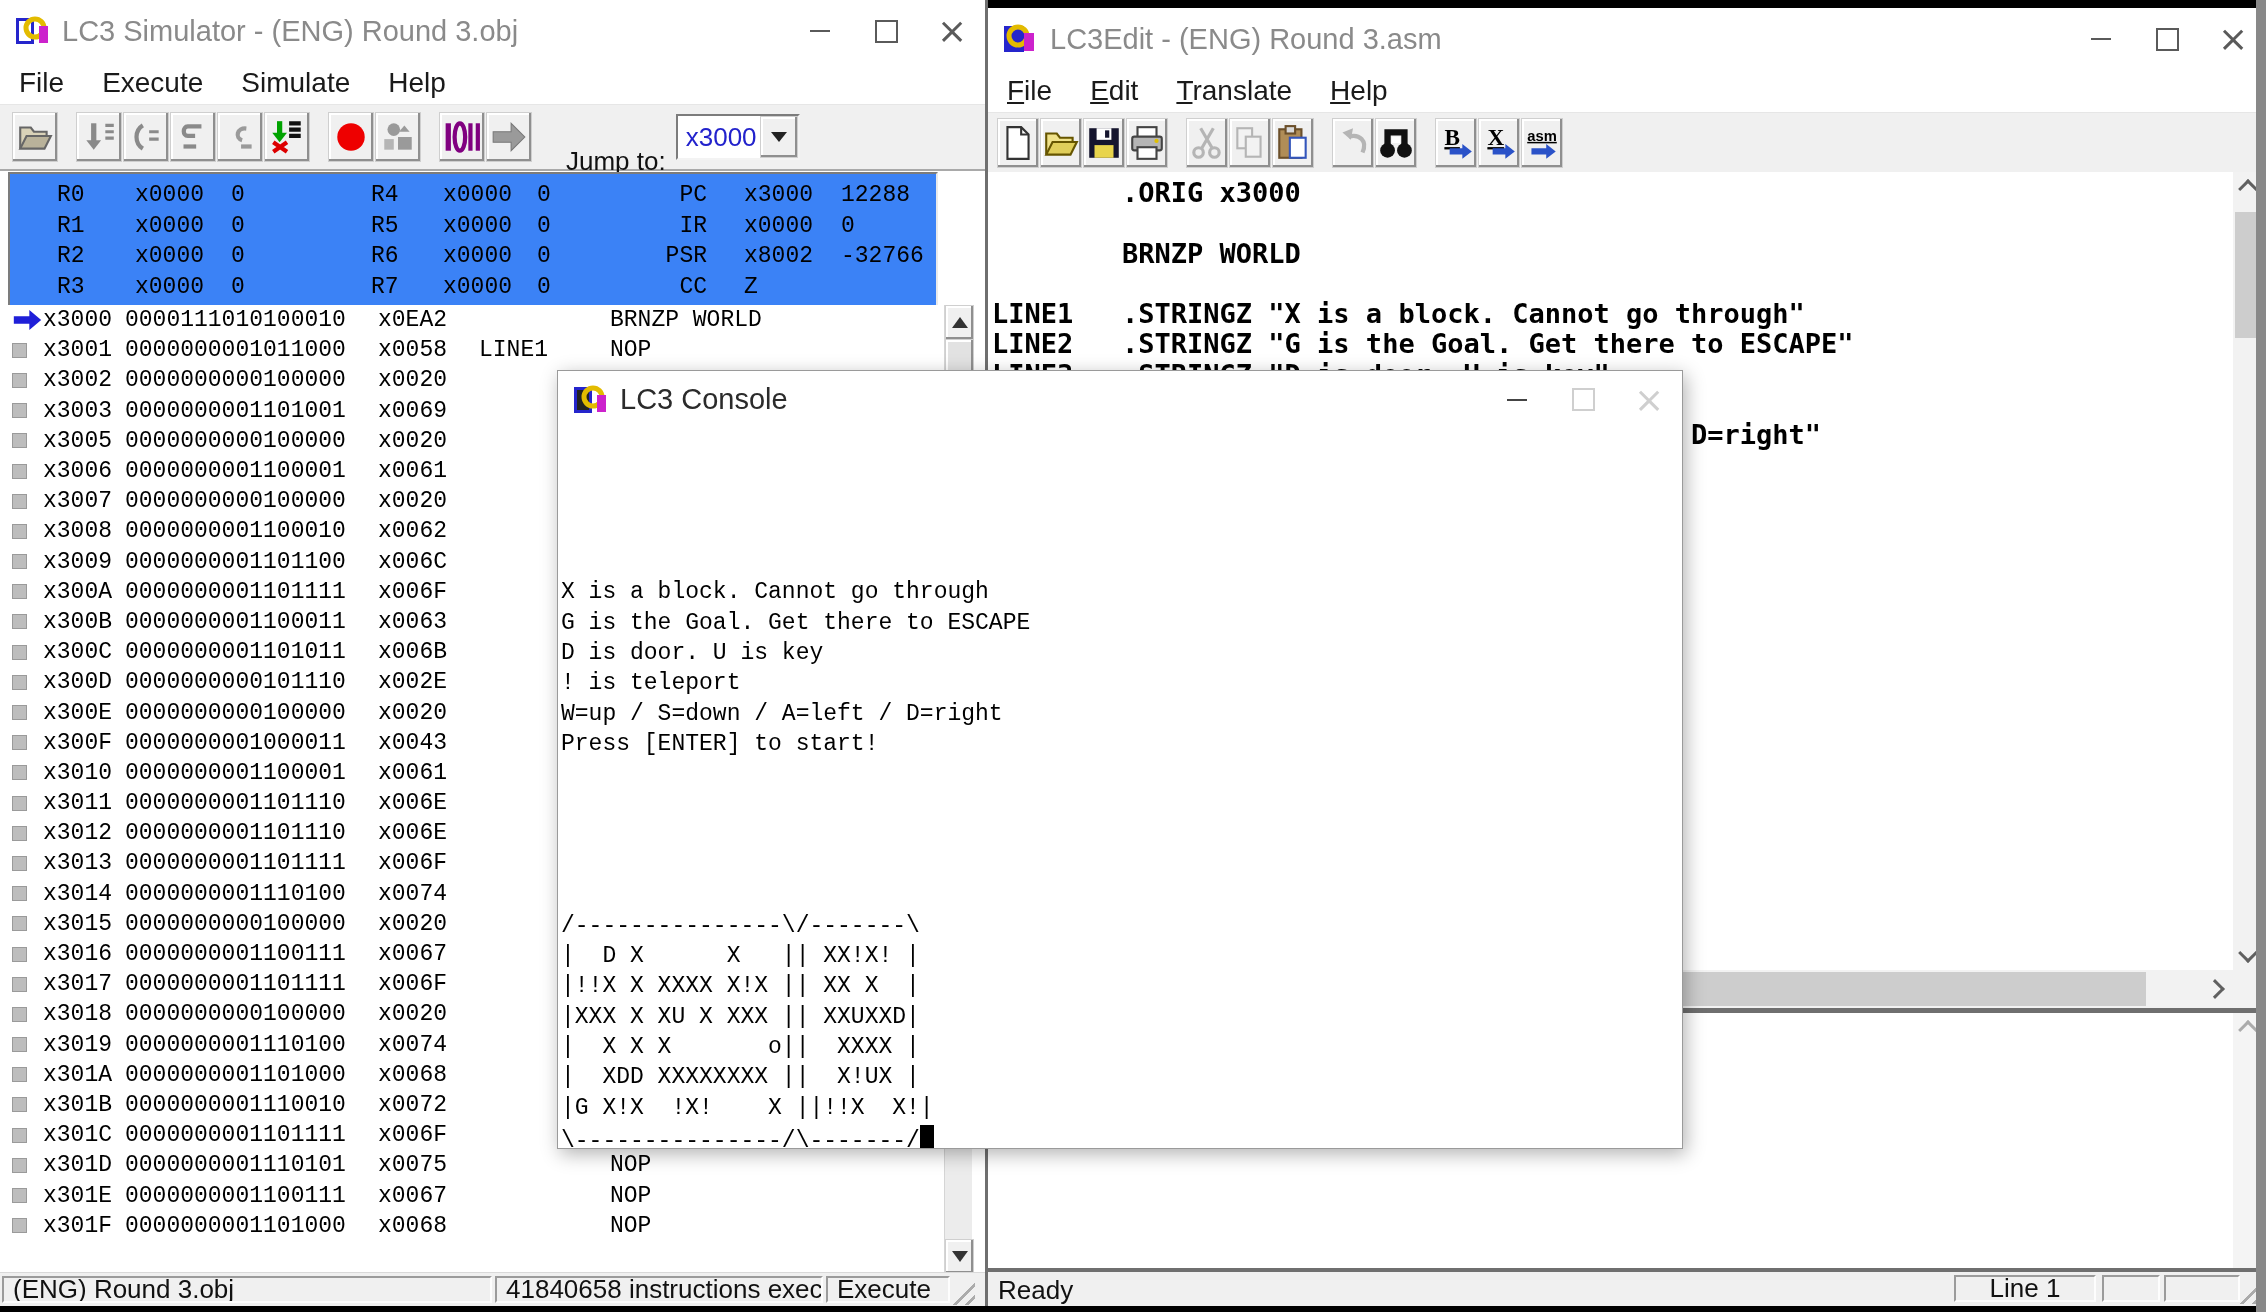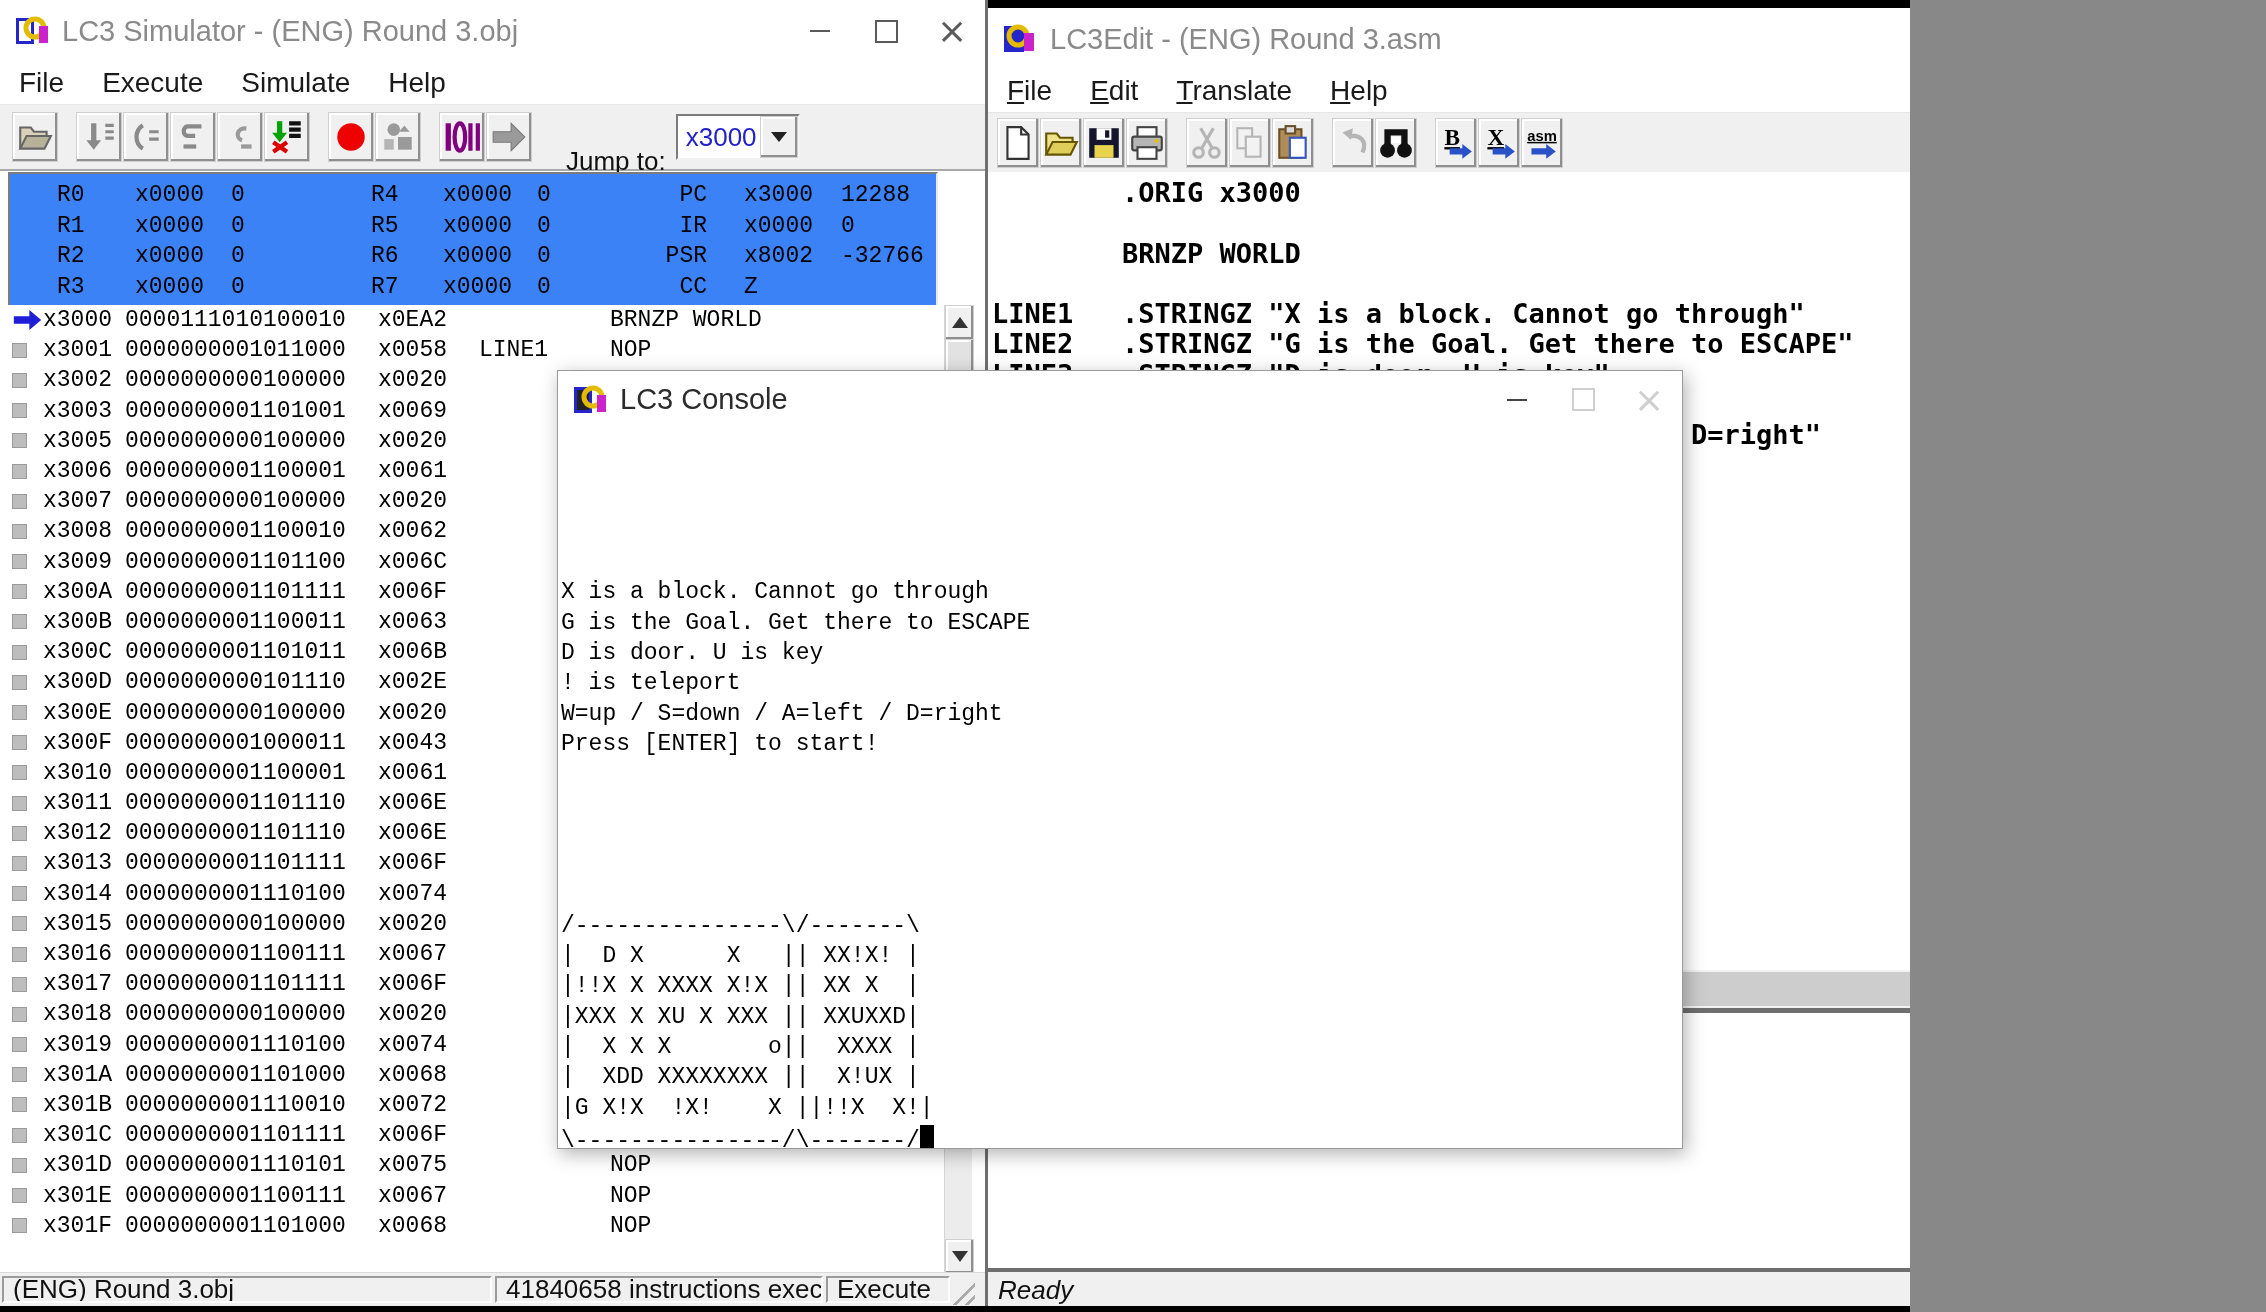--- a/index.html
+++ b/index.html
@@ -1,17 +1,17 @@
 <!DOCTYPE html>
 <html><head>
 <meta charset="utf-8">
 <style>
   html,body{margin:0;padding:0;}
   body{font-family:"Liberation Sans",sans-serif;background:#888;}
-  .screen{position:relative;width:1910px;height:1312px;background:#ffffff;overflow:hidden;}
+  .screen{position:relative;width:2256px;height:1312px;background:#ffffff;overflow:hidden;}
   .win{position:absolute;background:#fff;}
   .abs{position:absolute;}
   
   .titlebar{position:absolute;left:0;right:0;display:flex;align-items:center;background:#fff;}
   .apptitle{font-size:29px;color:#8a8a8a;margin-left:12px;white-space:nowrap;}
   .appicon{display:inline-flex;margin-left:14px;}
   .caps{position:absolute;right:0;top:0;bottom:0;display:flex;}
   .cap{width:66px;display:flex;align-items:center;justify-content:center;}
   .glyph-min{width:20px;border-top:2px solid #5a5a5a;}
   .glyph-max{width:19px;height:19px;border:2px solid #5a5a5a;}
@@ -482,21 +482,21 @@
 
     <div class="abs" style="left:0;top:1013px;width:1245px;height:255px;background:#fff;"></div>
     <div class="abs" style="left:1245px;top:1013px;width:30px;height:255px;background:#f4f4f4;">
       <span class="abs" style="left:0;top:0;width:30px;height:34px;display:flex;align-items:center;justify-content:center;">
           <span class="chev up lite"></span>
         </span>
     </div>
 
     <div class="abs" style="left:0;top:1268px;width:1278px;height:4px;background:#6f6f6f;"></div>
 
-    <div class="statusbar" style="left:0;top:1272px;width:1278px;height:34px;font-style:italic;">
+    <div class="statusbar" style="left:0;top:1272px;width:1278px;height:34px;">
       <span style="position:absolute;left:10px;top:3px;">Ready</span>
       <span class="panel3d" style="left:966px;width:142px;justify-content:center;padding-left:0;">
           <span>Line 1</span>
         </span>
       <span class="panel3d" style="left:1114px;width:58px;"></span>
       <span class="panel3d" style="left:1176px;width:76px;"></span>
       <span class="grip" style="right:4px;"></span>
     </div>
     <div class="abs" style="right:0;top:8px;width:3px;bottom:0;background:#555;"></div>
   </section>

